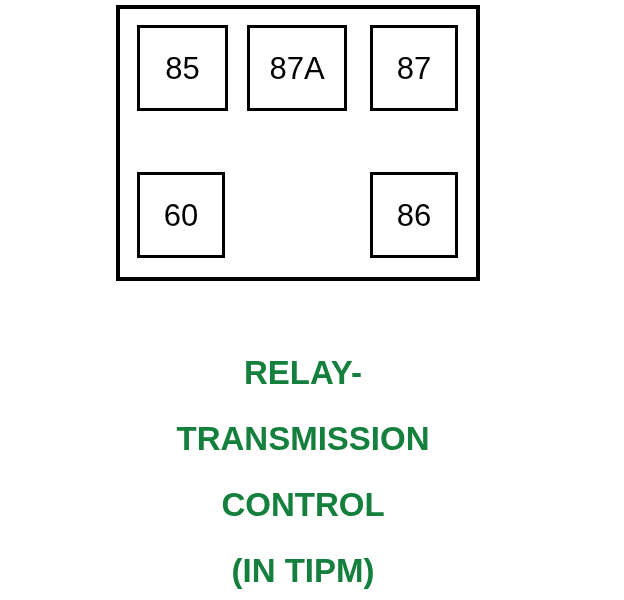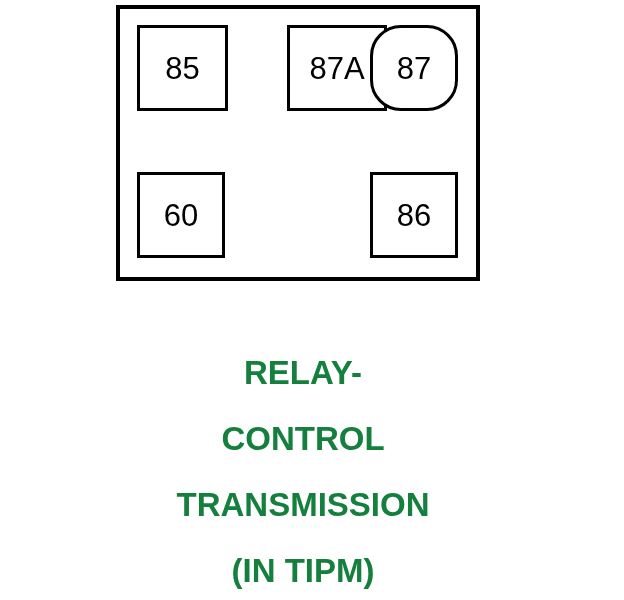--- a/index.html
+++ b/index.html
@@ -43,22 +43,22 @@
     font-size: 31px;
     line-height: 1;
     font-weight: 400;
     color: #000000;
     letter-spacing: 0px;
     white-space: nowrap;
   }
 
   
   #terminal-85  { left: 17px;  top: 16px;  width: 91px;  height: 86px; }
-  #terminal-87a { left: 127px; top: 16px;  width: 100px; height: 86px; margin-left: 40px; }
-  #terminal-87  { left: 250px; top: 16px;  width: 88px;  height: 86px; border-radius: 31px; }
+  #terminal-87a { left: 127px; top: 16px;  width: 100px; height: 86px; }
+  #terminal-87  { left: 250px; top: 16px;  width: 88px;  height: 86px; }
   #terminal-30  { left: 17px;  top: 163px; width: 88px;  height: 86px; }
   #terminal-86  { left: 250px; top: 163px; width: 88px;  height: 86px; }
 
   
   #caption {
     position: absolute;
     left: 0;
     top: 340px;
     width: 606px;
     text-align: center;
@@ -94,16 +94,16 @@
   </div>
 
   <div class="terminal" id="terminal-86">
     <span class="terminal-label">86</span>
   </div>
 
 </div>
 
 <div id="caption">
   <div class="caption-line">RELAY-</div>
+  <div class="caption-line">TRANSMISSION</div>
   <div class="caption-line">CONTROL</div>
-  <div class="caption-line">TRANSMISSION</div>
   <div class="caption-line">(IN TIPM)</div>
 </div>
 
 </body></html>

